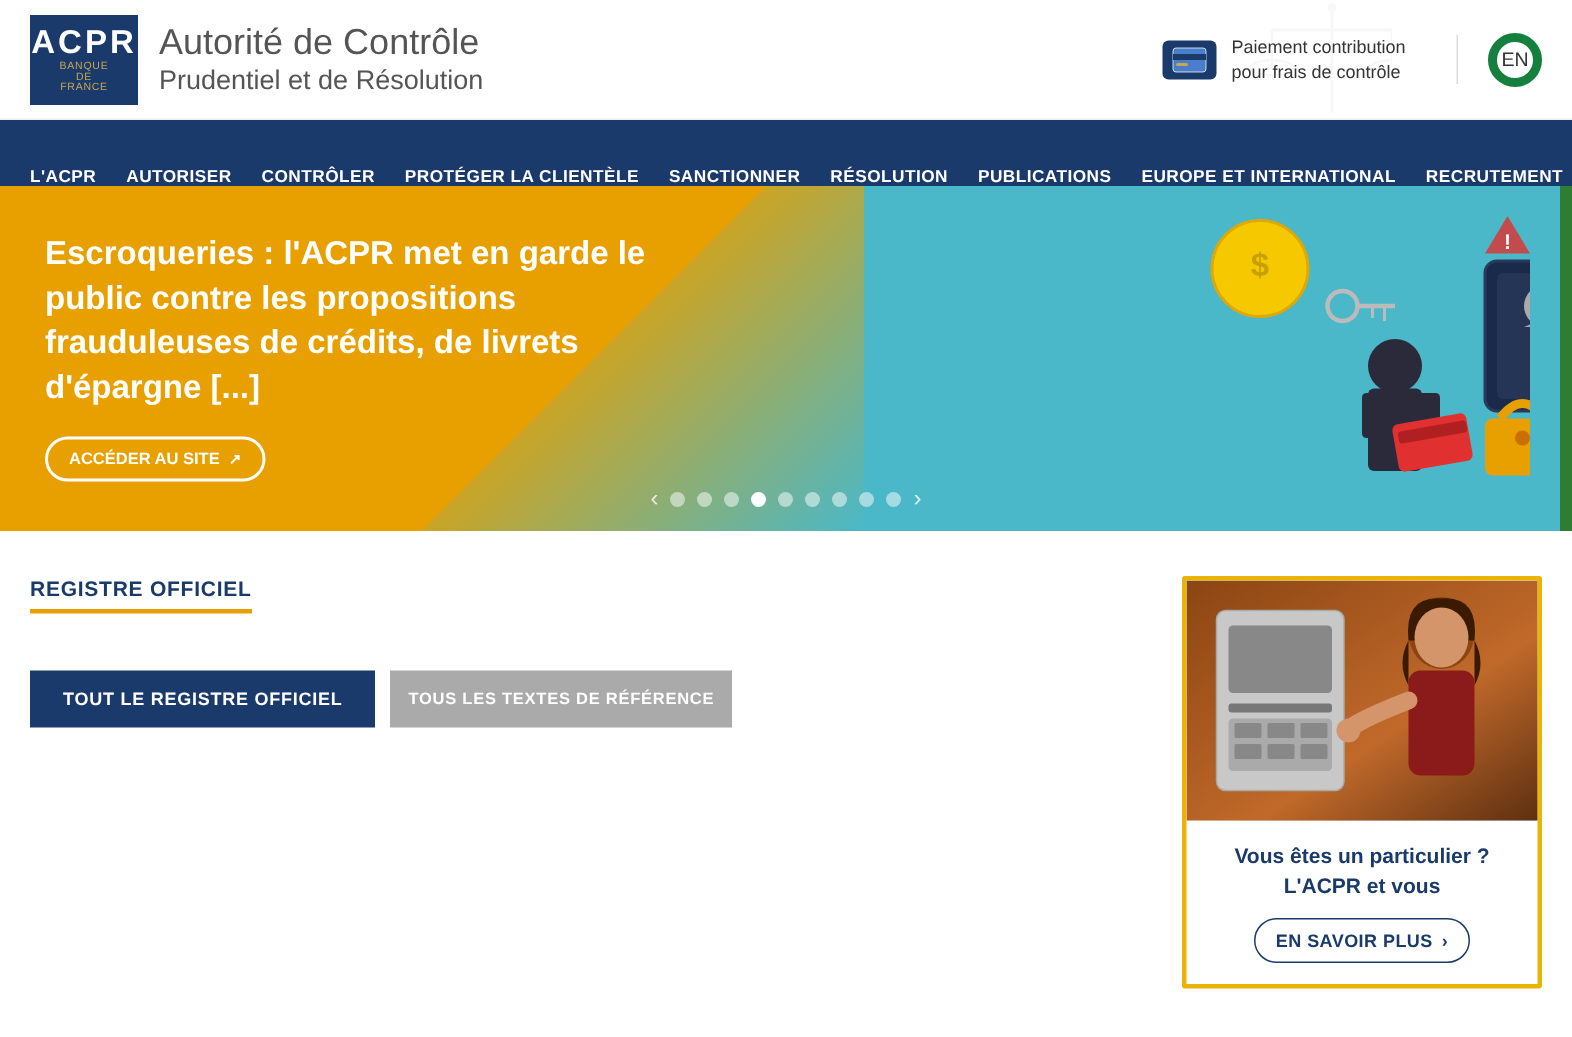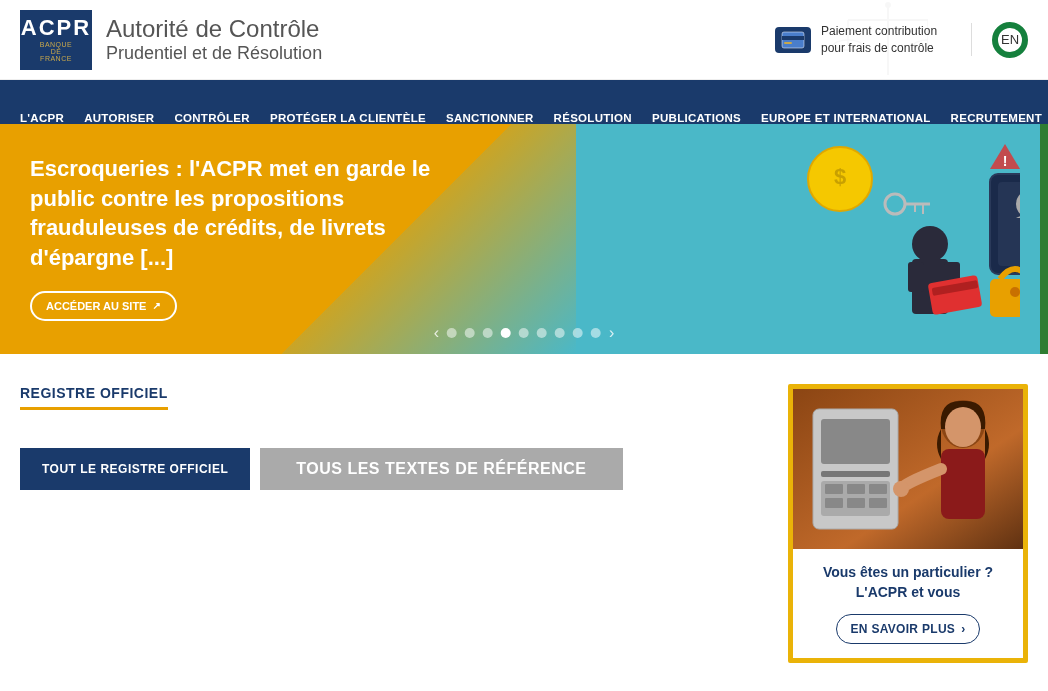--- a/index.html
+++ b/index.html
@@ -298,35 +298,35 @@
       font-size: 12px;
       font-weight: bold;
       cursor: pointer;
       text-transform: uppercase;
       letter-spacing: 0.5px;
     }
     .btn-secondary {
       background: #aaa;
       color: #fff;
       border: none;
-      padding: 12px 36px;
-      font-size: 16px;
+      padding: 12px 12px;
+      font-size: 11px;
       font-weight: bold;
       cursor: pointer;
       text-transform: uppercase;
       letter-spacing: 0.5px;
     }
 
     
     .content-right {
       width: 240px;
       flex-shrink: 0;
     }
     .right-card {
-      border: 5px solid #eab308;
+      border: 3px solid #eab308;
       overflow: hidden;
       border-radius: 2px;
     }
     .right-card-img {
       width: 100%;
       height: 160px;
       background: linear-gradient(145deg, #7a4e2d 0%, #c77a3a 40%, #5a2e10 100%);
       position: relative;
       overflow: hidden;
     }

